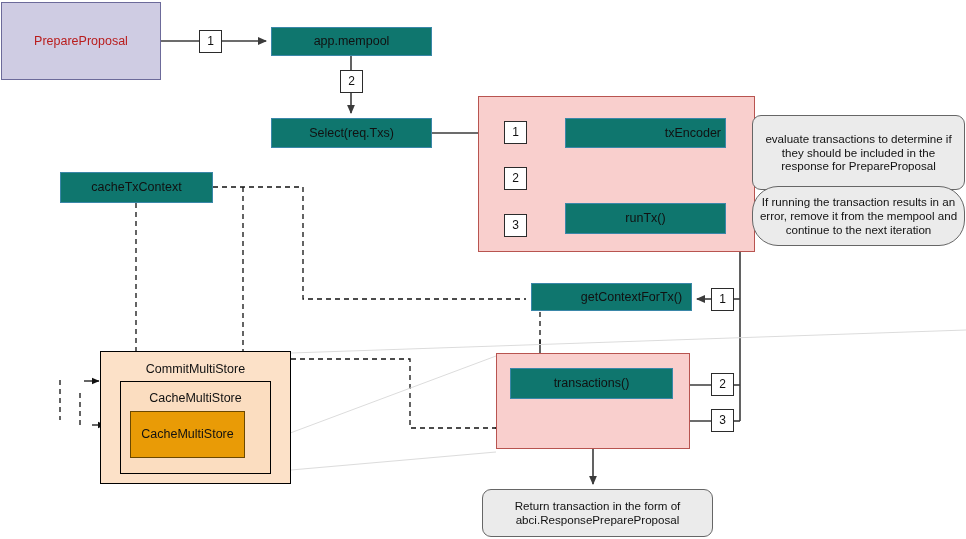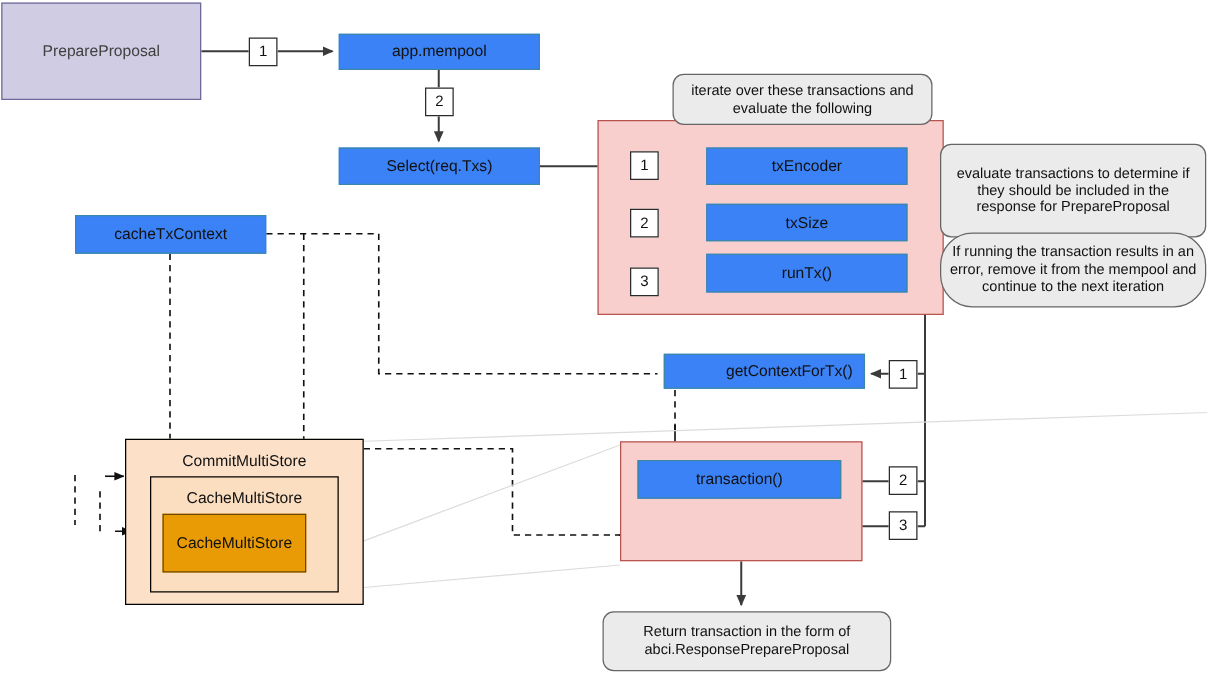--- a/index.html
+++ b/index.html
@@ -9,22 +9,22 @@
     background:#ffffff;
     font-family:"Liberation Sans", sans-serif;
     overflow:hidden;
     position:relative;
   }
   #canvas{position:absolute;left:0;top:0;width:966px;height:539px;}
   .node{position:absolute;box-sizing:border-box;display:flex;align-items:center;justify-content:center;text-align:center;}
   .lbl{display:block;width:100%;padding:0 4px;line-height:1.18;}
 
   
-  .purple{background:#cfcce3;border:1px solid #6c6a9a;font-size:12.5px;color:#404040;}
-  .blue{background:#3b82f6;border:1px solid #3a87a8;font-size:12.5px;color:#111;}
+  .purple{background:#cfcce3;border:1px solid #6c6a9a;font-size:12.5px;color:#b91c1c;}
+  .blue{background:#0f766e;border:1px solid #3a87a8;font-size:12.5px;color:#111;}
   .pinkgroup{background:#f9cfcd;border:1px solid #b85450;}
   .cms{background:#fce1c8;border:1px solid #000;}
   .cms2{background:#fbddc0;border:1px solid #000;}
   .orange{background:#e99b06;border:1px solid #6b4800;font-size:12.5px;color:#111;}
   .callout{background:#ebebeb;border:1px solid #666;border-radius:9px;font-size:11.6px;color:#111;}
   .numbox{background:#ffffff;border:1.4px solid #2b2b2b;font-size:12px;color:#111;z-index:30;}
   .grouplabel{position:absolute;text-align:center;font-size:12.5px;color:#111;}
 
   svg{position:absolute;left:0;top:0;pointer-events:none;}
 </style>
@@ -131,32 +131,29 @@
   </div>
 
   <div class="node blue" style="left:271px;top:118px;width:161px;height:30px;">
     <span class="lbl">Select(req.Txs)</span>
   </div>
 
   <div class="node blue" style="left:531px;top:283px;width:161px;height:28px;padding-left:40px;">
     <span class="lbl">getContextForTx()</span>
   </div>
 
-  <div class="node blue" style="left:565px;top:118px;width:161px;height:30px;">
+  <div class="node blue" style="left:565px;top:118px;width:161px;height:30px;text-align:right;">
     <span class="lbl">txEncoder</span>
-  </div>
-  <div class="node blue" style="left:565px;top:163px;width:161px;height:30px;">
-    <span class="lbl">txSize</span>
   </div>
   <div class="node blue" style="left:565px;top:203px;width:161px;height:31px;">
     <span class="lbl">runTx()</span>
   </div>
 
   <div class="node blue" style="left:510px;top:368px;width:163px;height:31px;">
-    <span class="lbl">transaction()</span>
+    <span class="lbl">transactions()</span>
   </div>
 
   <div class="node numbox" style="left:199px;top:30px;width:23px;height:23px;">
     <span class="lbl">1</span>
   </div>
   <div class="node numbox" style="left:340px;top:70px;width:23px;height:23px;">
     <span class="lbl">2</span>
   </div>
 
   <div class="node numbox" style="left:504px;top:121px;width:23px;height:23px;">
@@ -172,23 +169,20 @@
   <div class="node numbox" style="left:711px;top:288px;width:23px;height:23px;">
     <span class="lbl">1</span>
   </div>
   <div class="node numbox" style="left:711px;top:373px;width:23px;height:23px;">
     <span class="lbl">2</span>
   </div>
   <div class="node numbox" style="left:711px;top:409px;width:23px;height:23px;">
     <span class="lbl">3</span>
   </div>
 
-  <div class="node callout" style="left:538px;top:59px;width:208px;height:41px;">
-    <span class="lbl">iterate over these transactions and evaluate the following</span>
-  </div>
 
   <div class="node callout" style="left:752px;top:115px;width:213px;height:75px;">
     <span class="lbl">evaluate transactions to determine if they should be included in the response for PrepareProposal</span>
   </div>
 
   <div class="node callout" style="left:752px;top:186px;width:213px;height:60px;border-radius:26px;">
     <span class="lbl">If running the transaction results in an error, remove it from the mempool and continue to the next iteration</span>
   </div>
 
   <div class="node callout" style="left:482px;top:489px;width:231px;height:48px;">

